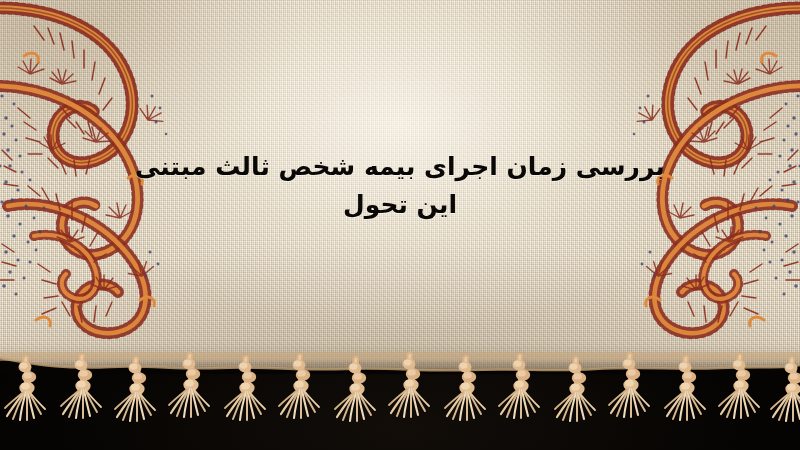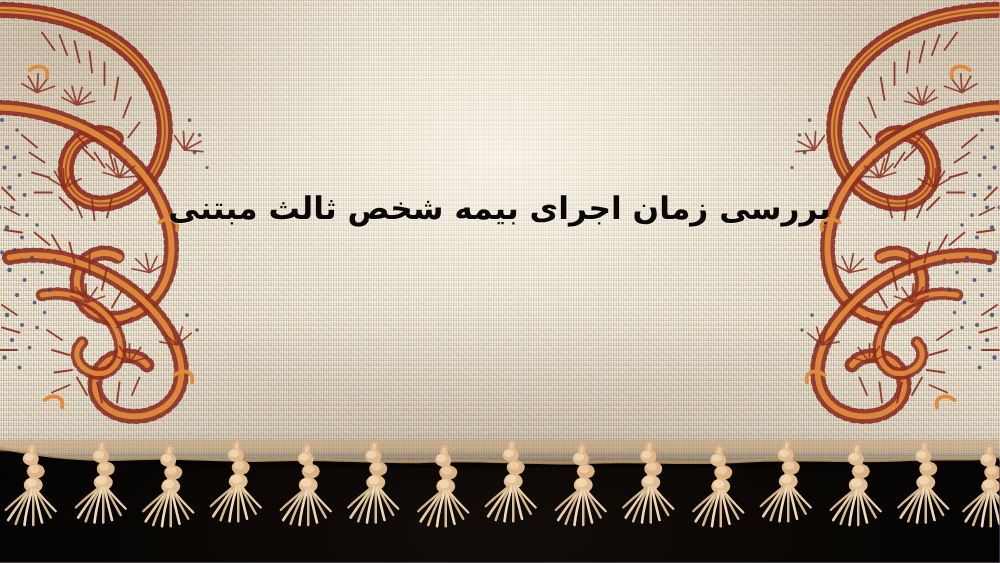--- a/index.html
+++ b/index.html
@@ -420,15 +420,16 @@
       <use href="#tassel" x="576" y="7"></use>
       <use href="#tassel" x="630" y="3"></use>
       <use href="#tassel" x="686" y="6"></use>
       <use href="#tassel" x="740" y="4"></use>
       <use href="#tassel" x="792" y="7"></use>
     </g>
   </svg>
 
   <div class="title-block">
     <div class="title-line">بررسی زمان اجرای بیمه شخص ثالث مبتنی</div>
+    <div class="title-line">این تحول</div>
   </div>
 
 </div>
 
 </body></html>

